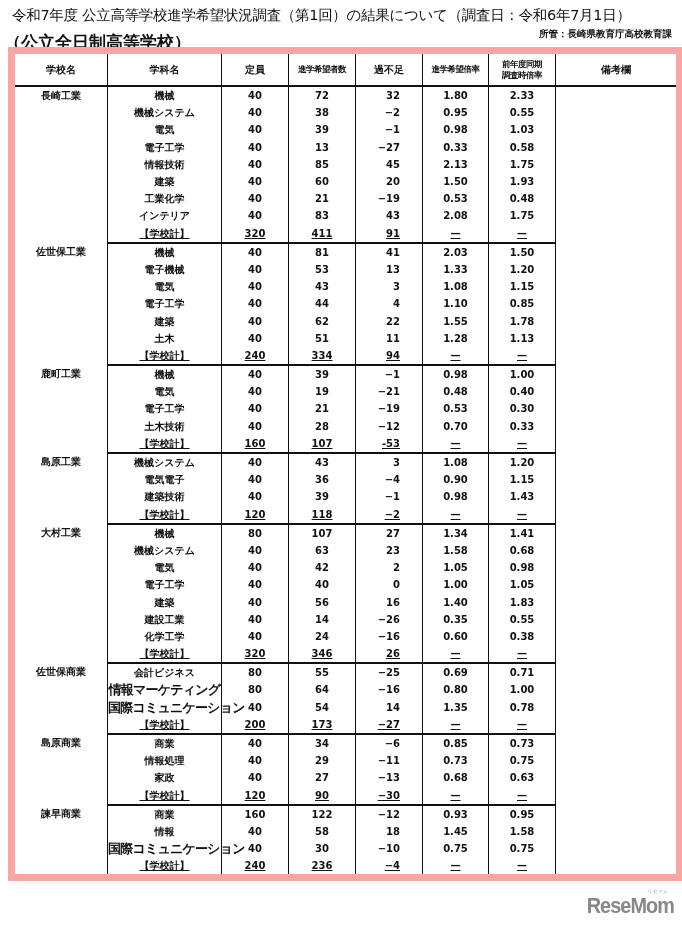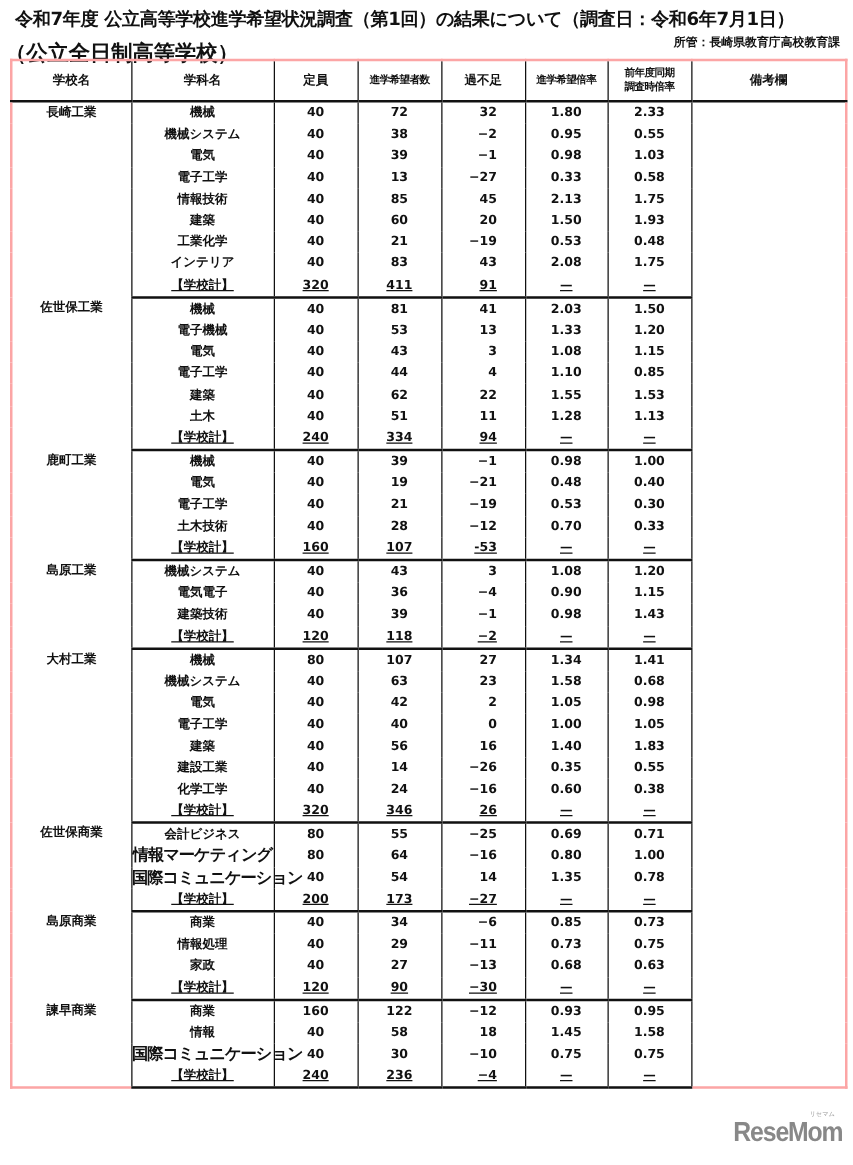--- a/index.html
+++ b/index.html
@@ -1,22 +1,22 @@
 <!DOCTYPE html>
 <html><head>
 <meta charset="utf-8">
 <style>
   html, body { margin:0; padding:0; background:#fff; }
   body { width:682px; height:932px; position:relative; overflow:hidden;
          font-family:"DejaVu Sans", "Liberation Sans", sans-serif; color:#111; }
-  .title { position:absolute; left:12px; top:6px; font-size:14.5px; font-weight:bold; white-space:nowrap; letter-spacing:-0.3px; }
+  .title { position:absolute; left:12px; top:6px; font-size:14.5px; font-weight:normal; white-space:nowrap; letter-spacing:-0.3px; }
   .subtitle { position:absolute; left:4px; top:31px; font-size:17px; font-weight:bold; white-space:nowrap; }
   .dept { position:absolute; right:10px; top:28px; font-size:9.5px; font-weight:bold; white-space:nowrap; }
   table.main { position:absolute; left:8px; top:47px; width:668px; border-collapse:collapse;
-               border:2px solid #fca5a5; table-layout:fixed; }
+               border:7px solid #fca5a5; table-layout:fixed; }
   table.main col.c1 { width:96px; } col.c2 { width:114px; } col.c3 { width:67px; } col.c4 { width:67px; }
   col.c5 { width:67px; } col.c6 { width:66px; } col.c7 { width:67px; } col.c8 { width:124px; }
   th { border:1px solid #111; border-bottom:2px solid #111; font-size:10px; font-weight:bold; height:31px; padding:0;
        text-align:center; vertical-align:middle; line-height:11px; }
   th.small { font-size:8.5px; letter-spacing:-0.5px; }
   td { border-left:1px solid #111; border-right:1px solid #111; font-size:10px; font-weight:bold;
        height:17.2px; padding:0; text-align:center; vertical-align:middle; line-height:11px; white-space:nowrap; }
   td.school { vertical-align:top; padding-top:3px;margin-left:32px; }
   td.num { text-align:center; }
   td.diff { text-align:right; padding-right:22px; }
@@ -165,21 +165,21 @@
         <td class="diff">4</td>
         <td class="num">1.10</td>
         <td class="num">0.85</td>
       </tr>
       <tr>
         <td class="dept-name">建築</td>
         <td class="num">40</td>
         <td class="num">62</td>
         <td class="diff">22</td>
         <td class="num">1.55</td>
-        <td class="num">1.53</td>
+        <td class="num">1.78</td>
       </tr>
       <tr>
         <td class="dept-name">土木</td>
         <td class="num">40</td>
         <td class="num">51</td>
         <td class="diff">11</td>
         <td class="num">1.28</td>
         <td class="num">1.13</td>
       </tr>
       <tr class="group-end">

